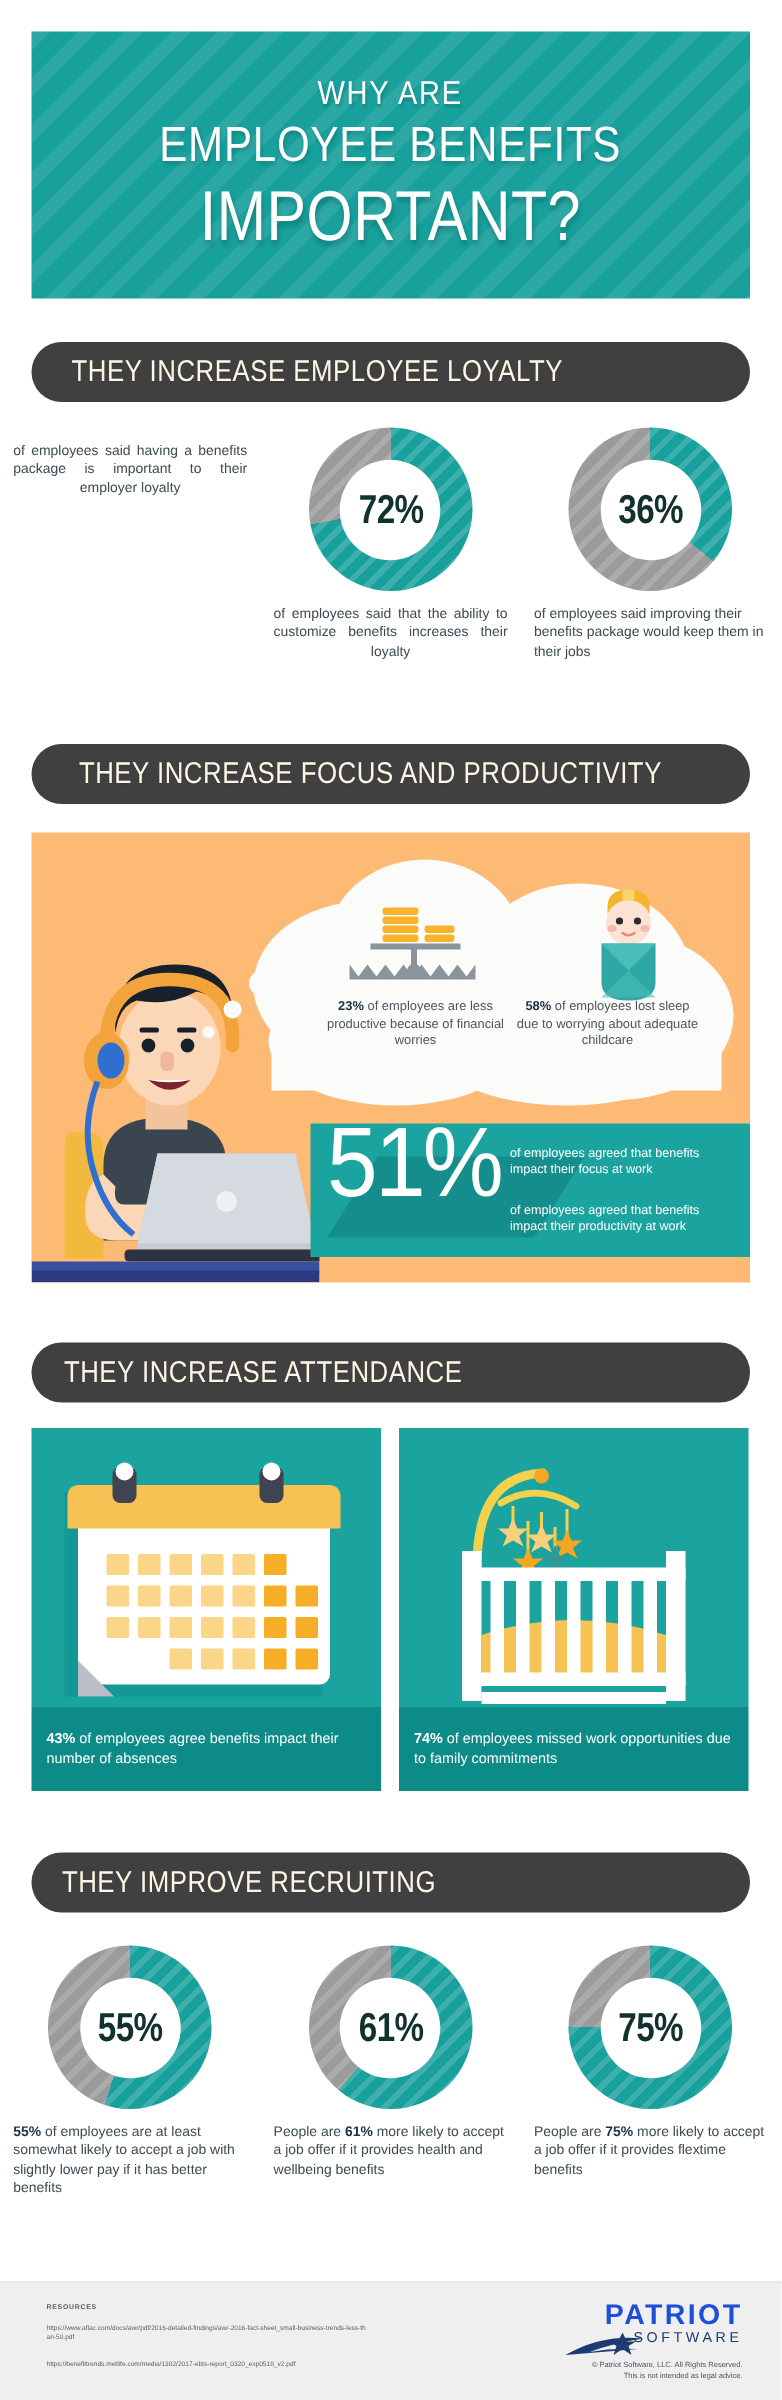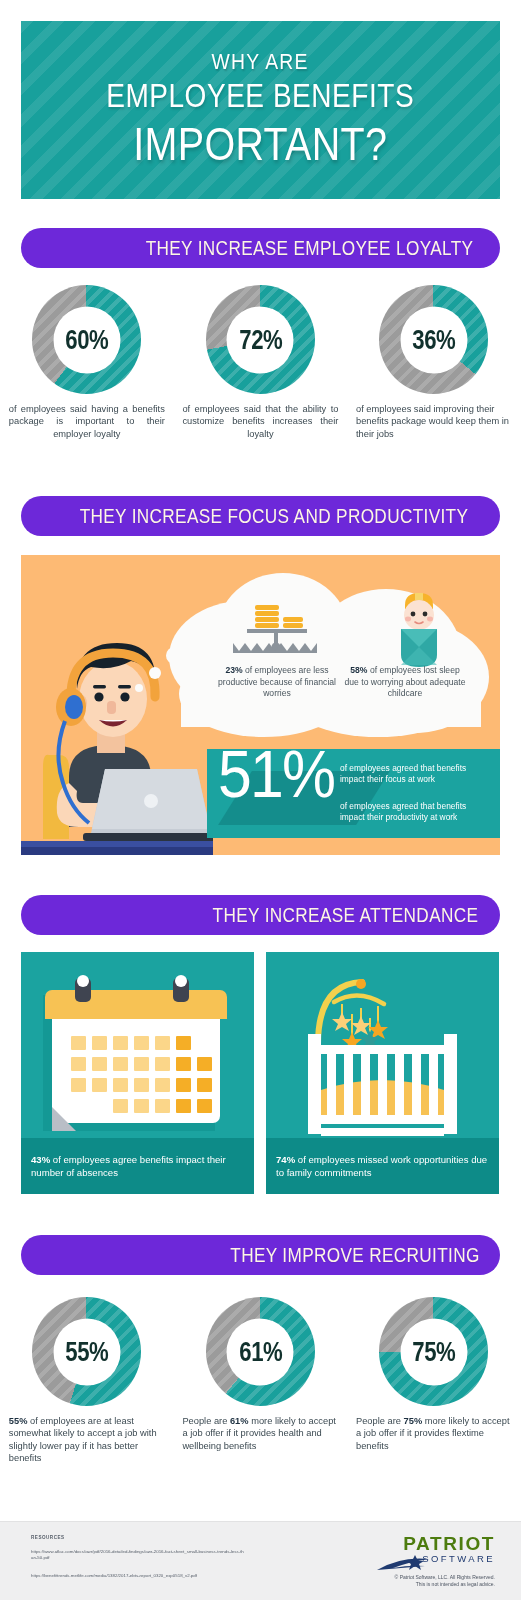--- a/index.html
+++ b/index.html
@@ -34,22 +34,22 @@
   }
   .header-line3 {
     font-size:47px; letter-spacing:.4px; color:#ffffff; font-weight:400;
     text-shadow:1px 3px 4px rgba(0,0,0,.2);
     transform:scaleX(.84);
   }
 
   
   .banner {
     position:absolute; left:21px; width:479px; height:40px;
-    background:#6d28d9; border-radius:20px;
-    display:flex; align-items:center; justify-content:flex-end;
+    background:#404040; border-radius:20px;
+    display:flex; align-items:center; justify-content:flex-start;
   }
   .banner-text {
     font-size:20px; color:#fdf6e4; letter-spacing:.4px;
     transform:scaleX(.86); text-shadow:0 1px 1px rgba(0,0,0,.07);
     white-space:nowrap;
   }
 
   
   .donut-row { position:absolute; left:0; width:521px; display:flex; }
   .donut-cell { width:173.6px; display:flex; flex-direction:column; align-items:center; }
@@ -142,21 +142,21 @@
   }
   .res-link {
     position:absolute; left:31px; font-size:4.4px; line-height:6.3px;
     color:#58606b; width:215px; word-break:break-all;
   }
   .res-link.l1 { top:27px; }
   .res-link.l2 { top:51px; }
 
   .logo-wrap { position:absolute; right:26px; top:12px; width:128px; text-align:right; }
   .logo-patriot {
-    font-size:19px; font-weight:700; color:#4d7c0f; letter-spacing:1.6px;
+    font-size:19px; font-weight:700; color:#1d4ed8; letter-spacing:1.6px;
     line-height:20px;
   }
   .logo-software {
     font-size:9.5px; font-weight:400; color:#1f3a70; letter-spacing:2.4px;
     line-height:11px; margin-top:-1px;
   }
   .logo-star { position:absolute; left:8px; top:20px; }
   .copy {
     position:absolute; right:26px; top:52px; width:180px; text-align:right;
     font-size:5px; line-height:7.4px; color:#4b5360;
@@ -172,26 +172,20 @@
     <div class="header-line2">EMPLOYEE BENEFITS</div>
     <div class="header-line3">IMPORTANT?</div>
   </div>
 
   <div class="banner" style="top:228px;">
     <div class="banner-text">THEY INCREASE EMPLOYEE LOYALTY</div>
   </div>
 
   <div class="donut-row" style="top:285px;">
     <div class="donut-cell">
-      <div class="donut" style="background:conic-gradient(#18a09c 0 216deg, #9b9b9b 216deg 360deg);">
-        <div class="stripes"></div>
-        <div class="hole">
-          <span>60%</span>
-        </div>
-      </div>
       <div class="donut-caption just">of employees said having a benefits package is important to their employer loyalty</div>
     </div>
 
     <div class="donut-cell">
       <div class="donut" style="background:conic-gradient(#18a09c 0 259.2deg, #9b9b9b 259.2deg 360deg);">
         <div class="stripes"></div>
         <div class="hole">
           <span>72%</span>
         </div>
       </div>

